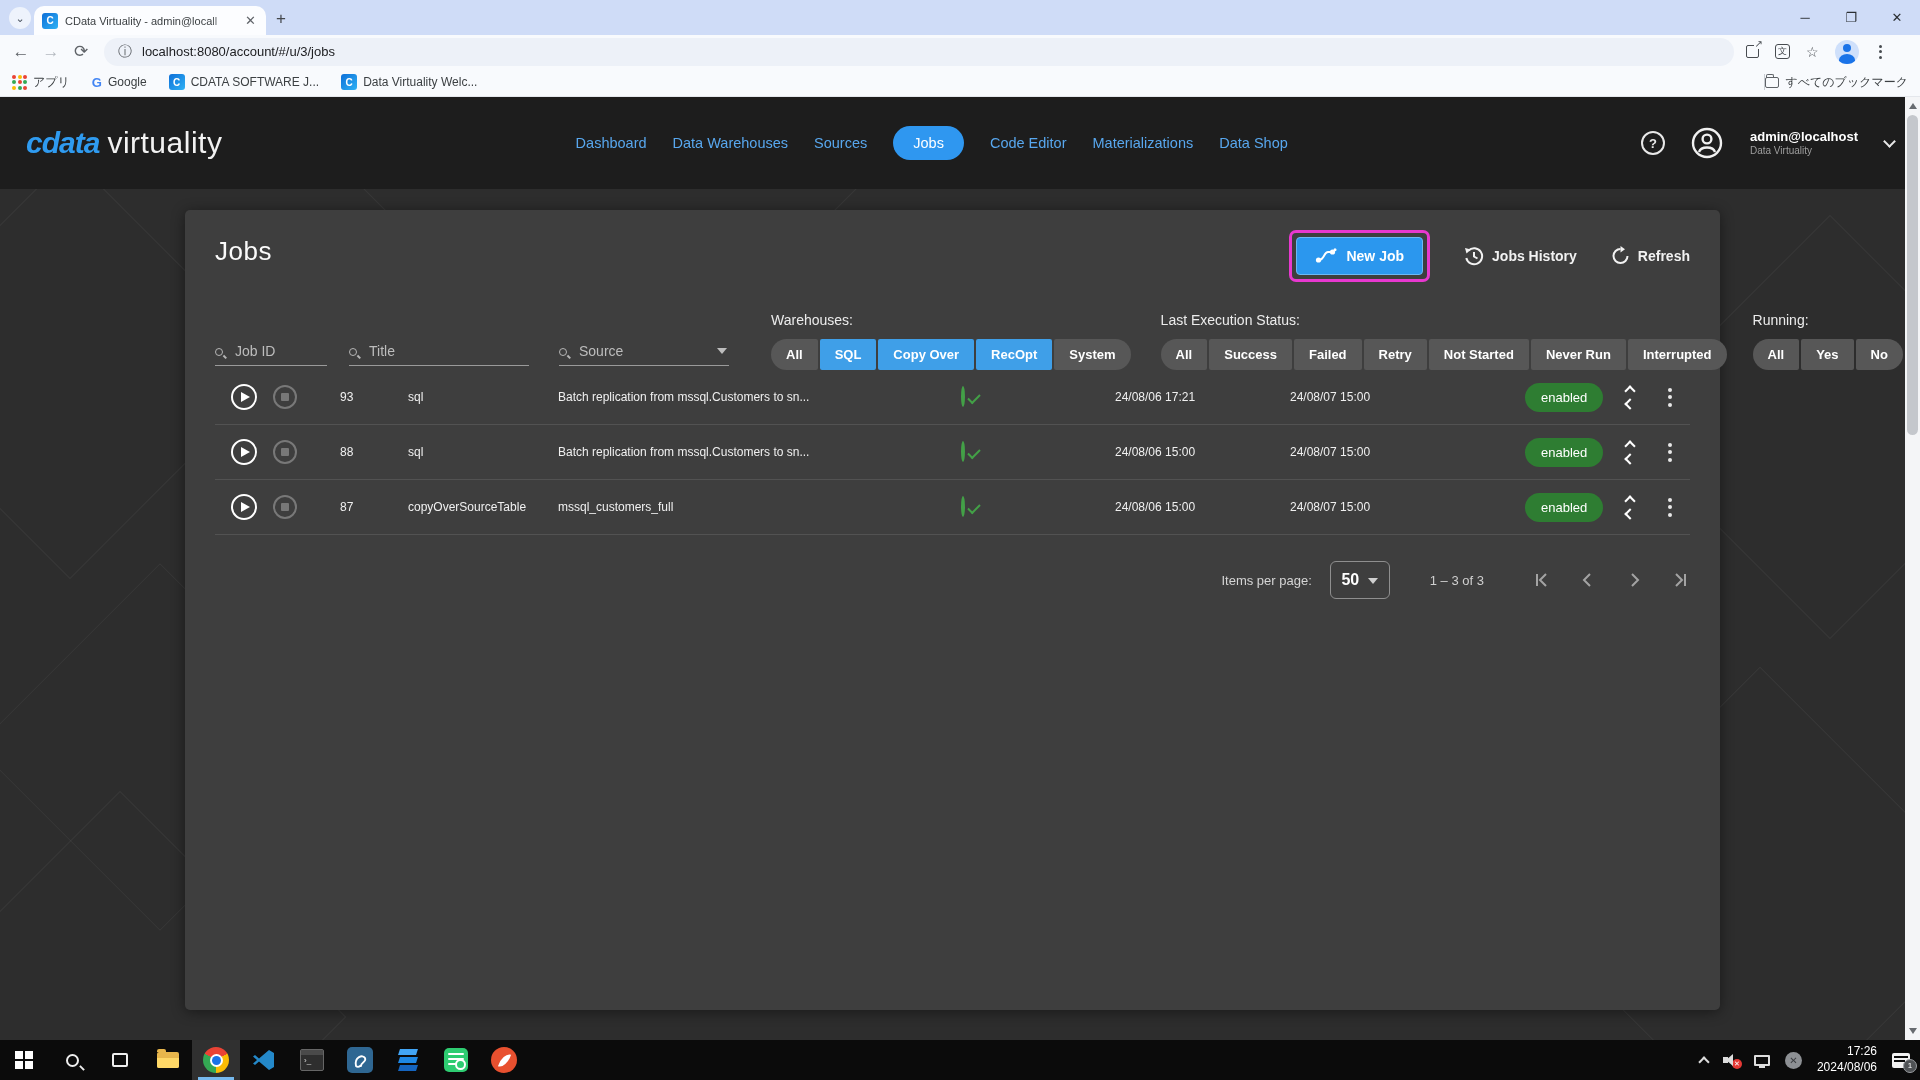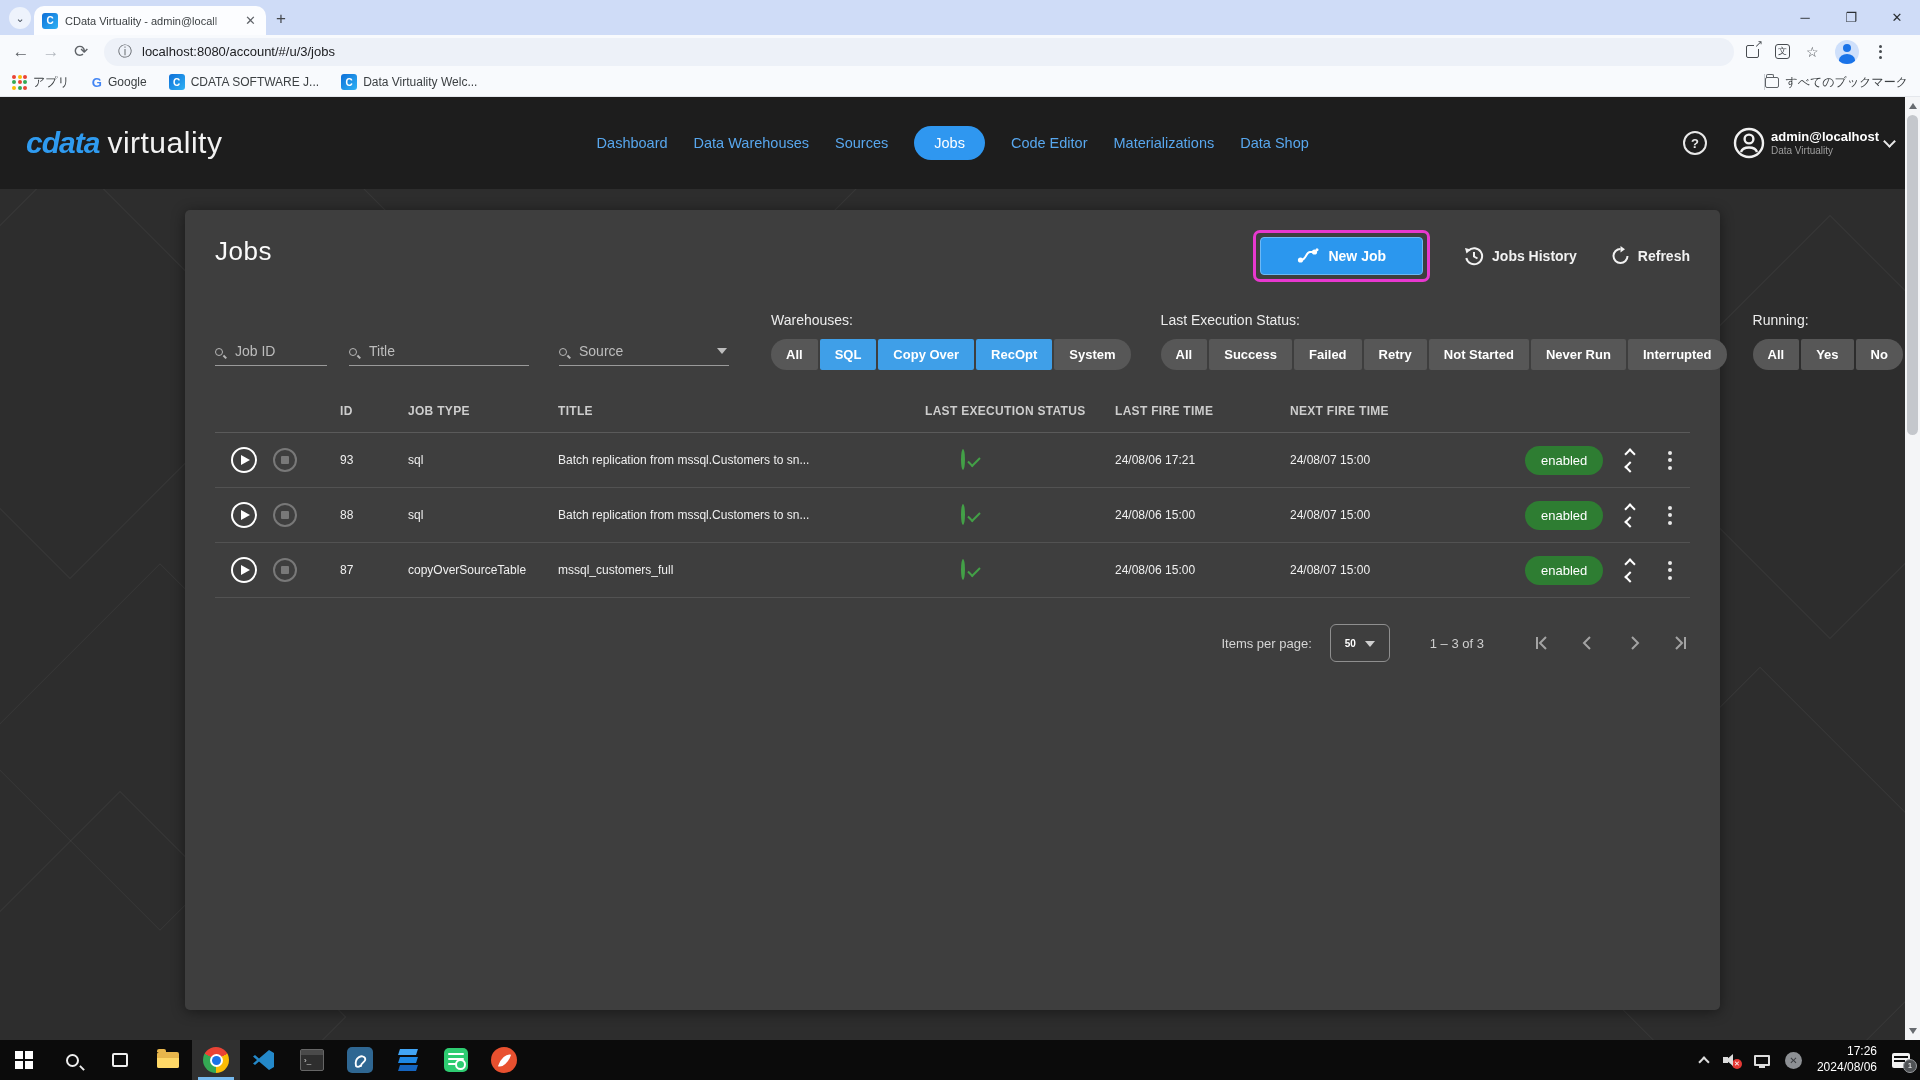--- a/index.html
+++ b/index.html
@@ -67,21 +67,21 @@
     display:flex; align-items:center; padding:0 26px; z-index:3; }
   .logo { display:flex; align-items:baseline; gap:8px; }
   .logo-cdata { font-size:30px; font-weight:bold; letter-spacing:-1px; color:#2f9bf0; font-style:italic; }
   .logo-virtuality { font-size:30px; font-weight:300; color:#f2f2f2; letter-spacing:.5px; }
   #mainnav { flex:1; display:flex; justify-content:center; align-items:center; gap:26px; }
   .navlink { font-size:14.5px; color:#58a7ee; white-space:nowrap; }
   .navlink.active { background:#2f97f0; color:#fff; padding:9px 20px; border-radius:20px; }
   .appbar-right { display:flex; align-items:center; gap:26px; }
   .help-circle { width:24px; height:24px; border:2px solid #e8e8e8; border-radius:50%;
     color:#e8e8e8; font-size:13px; font-weight:bold; display:flex; align-items:center; justify-content:center; }
-  .userblock { display:flex; align-items:center; gap:6px; }
+  .userblock { display:flex; align-items:center; gap:27px; }
   .user-texts { display:flex; flex-direction:column; line-height:1.25; }
   .user-name { font-size:13px; font-weight:bold; color:#fff; }
   .user-org { font-size:10px; color:#9e9e9e; }
   .chev-down { width:9px; height:9px; border-right:2.5px solid #e8e8e8; border-bottom:2.5px solid #e8e8e8;
     transform:rotate(45deg); margin-top:-4px; }
 
   
   #scrollbar { position:absolute; right:0; top:0; width:15px; height:943px; background:#f4f5f7; z-index:6; }
   .sb-arrow { position:absolute; left:3.5px; width:0; height:0; border-left:4px solid transparent; border-right:4px solid transparent; }
   .sb-up { top:6px; border-bottom:6px solid #676b70; }
@@ -89,21 +89,21 @@
   .sb-thumb { position:absolute; left:2px; top:18px; width:11px; height:320px; background:#c4c7cc; border-radius:6px; }
 
   
   #panel { position:absolute; left:185px; top:113px; width:1535px; height:800px; background:#3e3e3e;
     border-radius:5px; z-index:2; box-shadow:0 2px 14px rgba(0,0,0,.45); padding:0 30px; }
   .panel-head { display:flex; align-items:flex-start; justify-content:space-between; padding-top:20px; }
   .page-title { font-size:26px; color:#fafafa; letter-spacing:.5px; padding-top:6px; }
   .head-actions { display:flex; align-items:center; gap:34px; }
   .hl-box { border:3px solid #e838cf; border-radius:7px; padding:4px; }
   .btn-newjob { background:#2b97ee; border:1px solid #6cb8f6; color:#fff; border-radius:4px;
-    height:38px; padding:0 36px; font-size:14px; font-weight:bold; display:flex; align-items:center; gap:9px; }
+    height:38px; padding:0 18px; font-size:14px; font-weight:bold; display:flex; align-items:center; gap:9px; }
   .txtbtn { color:#f2f2f2; font-size:14px; font-weight:bold; display:flex; align-items:center; gap:8px; background:none; border:none; }
 
   
   .filters { display:flex; align-items:flex-end; margin-top:30px; }
   .uinput { background:transparent; border:none; border-bottom:1px solid #9a9a9a; color:#e0e0e0;
     font-size:14px; padding:4px 2px 6px 20px; outline:none; }
   .uinput::placeholder { color:#bdbdbd; }
   .inwrap { position:relative; margin-bottom:4px; }
   .mag { position:absolute; left:0; bottom:10px; width:8px; height:8px; border:1.5px solid #b5b5b5; border-radius:50%; }
   .mag::after { content:""; position:absolute; left:7px; top:7px; width:4px; height:1.5px;
@@ -145,21 +145,21 @@
   .chev.up { transform:rotate(-45deg); }
   .chev.down { transform:rotate(135deg); border-top:none; border-right:none;
     border-left:2.5px solid #fff; border-bottom:2.5px solid #fff; transform:rotate(-45deg) scaleY(-1); }
   .kebab-w { display:flex; flex-direction:column; gap:3.5px; align-items:center; }
   .kebab-w i { width:4px; height:4px; border-radius:50%; background:#e8e8e8; }
 
   
   .pagination { display:flex; align-items:center; justify-content:flex-end; gap:18px; margin-top:26px; }
   .pp-label { font-size:13px; color:#d5d5d5; }
   .pp-select { width:60px; height:38px; border:1px solid #8f8f8f; border-radius:6px;
-    display:flex; align-items:center; justify-content:center; gap:9px; color:#fff; font-size:10px; font-weight:bold; }
+    display:flex; align-items:center; justify-content:center; gap:9px; color:#fff; font-size:16px; font-weight:bold; }
   .pp-caret { width:0; height:0; border-left:5px solid transparent; border-right:5px solid transparent;
     border-top:6px solid #cfcfcf; margin-top:2px; }
   .pp-range { font-size:13px; color:#cfcfcf; margin:0 22px; }
   .pgnav { display:flex; gap:26px; align-items:center; margin-left:8px; }
   .pgnav svg { display:block; }
 
   
   #taskbar { position:absolute; bottom:0; left:0; width:1920px; height:40px; background:#0b0b0b;
     display:flex; align-items:stretch; z-index:10; }
   .tb-item { width:48px; display:flex; align-items:center; justify-content:center; position:relative; }
@@ -413,32 +413,20 @@
         <div class="chip-group" style="margin-left:26px">
           <span class="chip-label">Running:</span>
           <div class="chips">
             <span class="chip">All</span>
             <span class="chip">Yes</span>
             <span class="chip">No</span>
           </div>
         </div>
       </div>
 
-      <div class="tgrid thead">
-        <span></span>
-        <span class="th">ID</span>
-        <span class="th">JOB TYPE</span>
-        <span class="th">TITLE</span>
-        <span class="th">LAST EXECUTION STATUS</span>
-        <span class="th">LAST FIRE TIME</span>
-        <span class="th">NEXT FIRE TIME</span>
-        <span></span>
-          <span></span>
-          <span></span>
-      </div>
 
       <div class="tgrid trow">
         <span class="row-controls">
           <span class="play"></span>
           <span class="stop"></span>
         </span>
         <span class="td">93</span>
         <span class="td">sql</span>
         <span class="td">Batch replication from mssql.Customers to sn...</span>
         <span><span class="check"></span></span>

